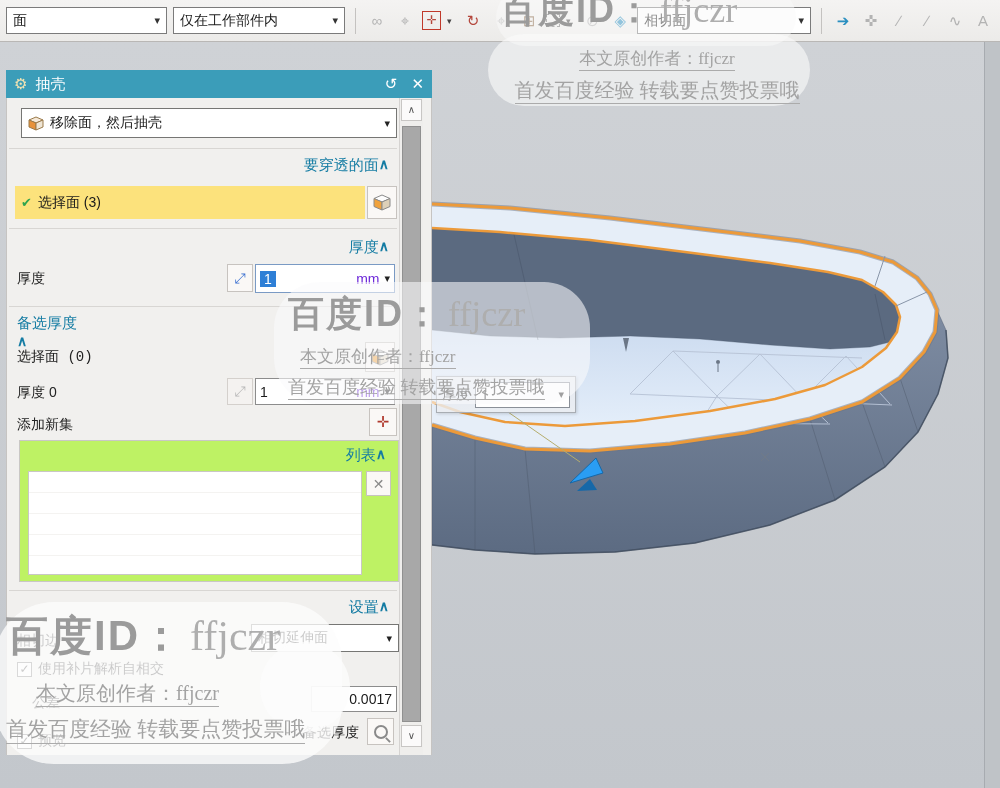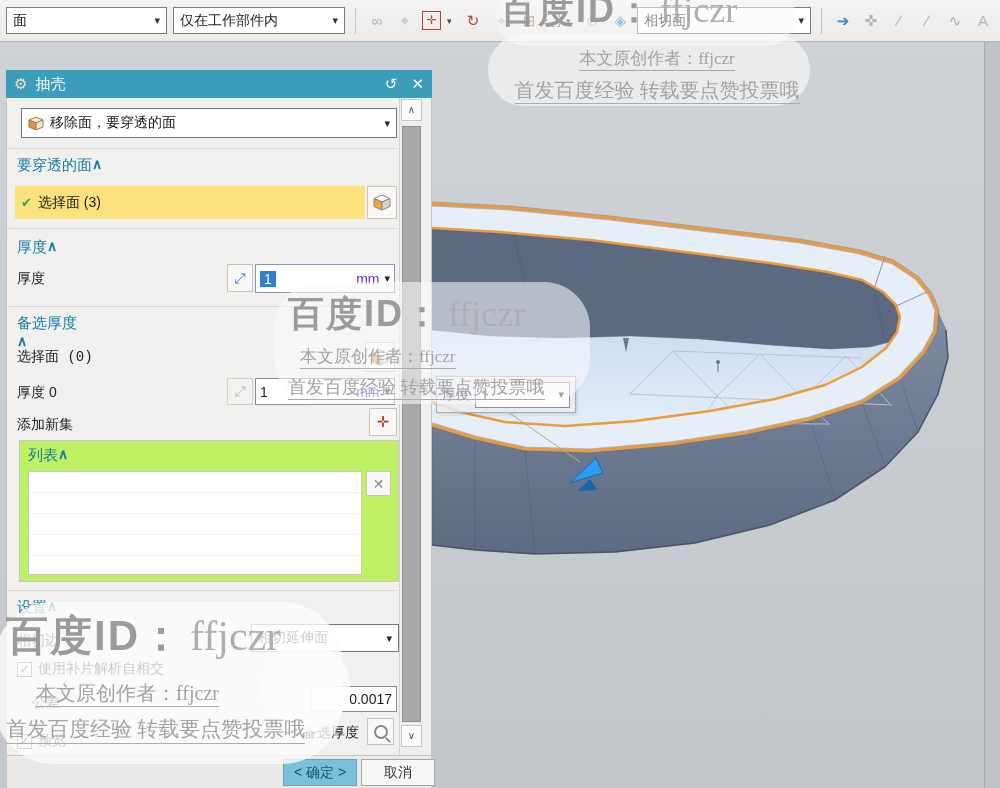--- a/index.html
+++ b/index.html
@@ -25,21 +25,21 @@
   .dlg { position:absolute; left:6px; top:70px; width:426px; height:718px; }
   .dlg-title { position:absolute; left:0; top:0; width:426px; height:28px; background:#3b9db9;
                color:#fff; display:flex; align-items:center; padding:0 8px; font-size:15px; }
   .dlg-title .gear { color:#f2e3b2; margin-right:8px; font-size:15px; }
   .dlg-title .t-ico { margin-left:14px; font-size:15px; cursor:default; }
   .dlg-title .spacer { flex:1; }
   .dlg-body { position:absolute; left:0; top:28px; width:426px; height:657px;
               background:#f1f0ee; border-left:1px solid #c6c4c2; border-right:1px solid #c6c4c2; }
   .hr { position:absolute; left:2px; width:388px; height:1px; background:#d8d6d3; }
   .sec-hdr { position:absolute; left:10px; width:378px; color:#157ca3; font-size:15px;
-             display:flex; justify-content:flex-start; }
+             display:flex; justify-content:flex-end; }
   .sec-hdr .caret { color:#157ca3; font-weight:bold; font-size:14px; margin-right:6px; }
   .combo { position:absolute; background:#fff; border:1px solid #767674; display:flex;
            align-items:center; padding:0 6px; font-size:14px; }
   .combo .arrow { margin-left:auto; font-size:11px; color:#222; }
   .lbl { position:absolute; font-size:14px; color:#222; white-space:nowrap; }
   .yellow-row { position:absolute; left:8px; background:#fce27c; display:flex; align-items:center;
                 padding:0 6px; font-size:14px; }
   .yellow-row .chk { color:#2ea44f; margin-right:6px; font-size:13px; }
   .sq-btn { position:absolute; background:#faf8f6; border:1px solid #c7c3bf; display:flex;
             align-items:center; justify-content:center; }
@@ -249,21 +249,21 @@
   </div>
 
   <div class="dlg-body">
 
     <div class="combo" style="left:14px; top:10px; width:376px; height:30px;">
       <svg class="cube-svg" width="16" height="15" style="margin-right:6px;">
         <polygon points="8,1 15,4 8,7 1,4" fill="#f6e9d8" stroke="#9a7a4a"></polygon>
         <polygon points="1,4 8,7 8,14 1,11" fill="#e8923a" stroke="#9a7a4a"></polygon>
         <polygon points="15,4 8,7 8,14 15,11" fill="#efe6d6" stroke="#9a7a4a"></polygon>
       </svg>
-      <span>移除面，要穿透的面</span>
+      <span>移除面，然后抽壳</span>
       <span class="arrow">▾</span>
     </div>
     <div class="hr" style="top:50px;"></div>
 
     <div class="sec-hdr" style="top:58px;">
       <span>要穿透的面</span>
       <span class="caret">∧</span>
     </div>
     <div class="yellow-row" style="top:88px; width:350px; height:33px;">
       <span class="chk">✔</span>
@@ -357,24 +357,20 @@
       <span class="mag"></span>
     </div>
 
     <div class="scroll">
       <div class="btn" style="top:1px;">∧</div>
       <div class="thumb"></div>
       <div class="btn" style="top:627px;">∨</div>
     </div>
   </div>
 
-  <div class="dlg-footer">
-    <div class="btn-ok">&lt; 确定 &gt;</div>
-    <div class="btn-cancel">取消</div>
-  </div>
 </div>
 
 <div class="float-inp">
   <span>厚度</span>
   <span class="fbox">
     <span>1</span>
     <span class="arrow">▾</span>
   </span>
 </div>
 

